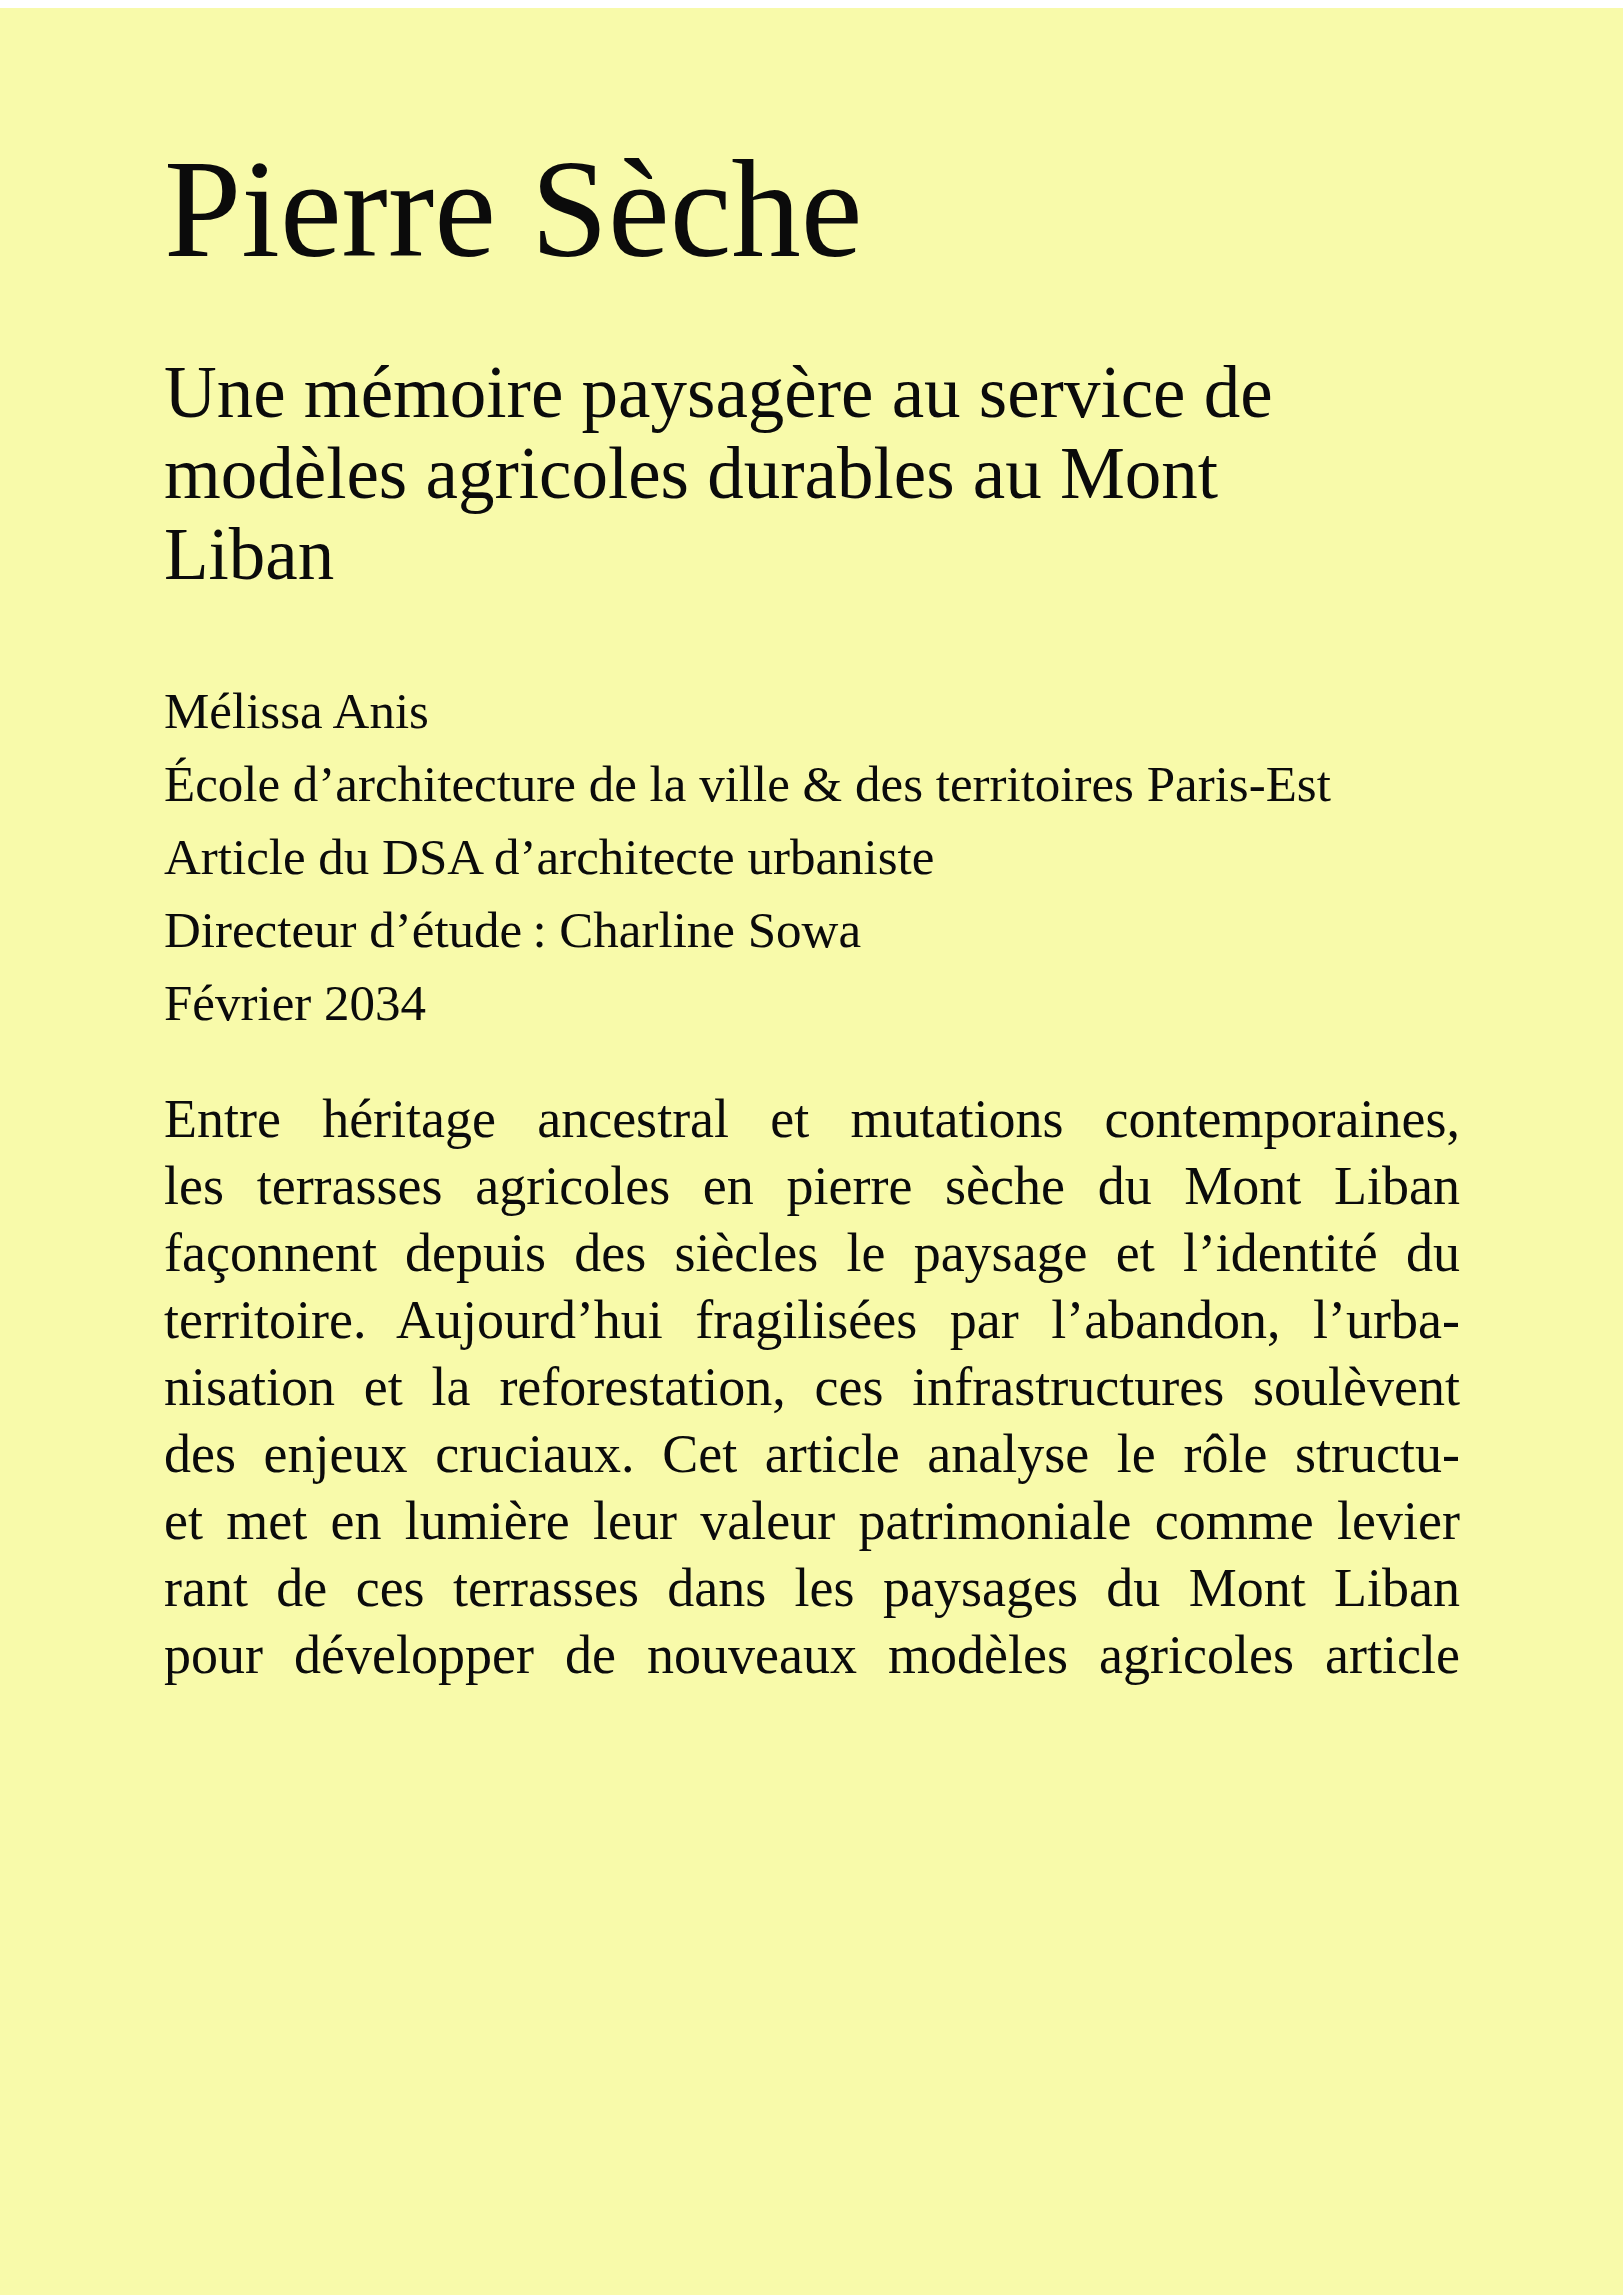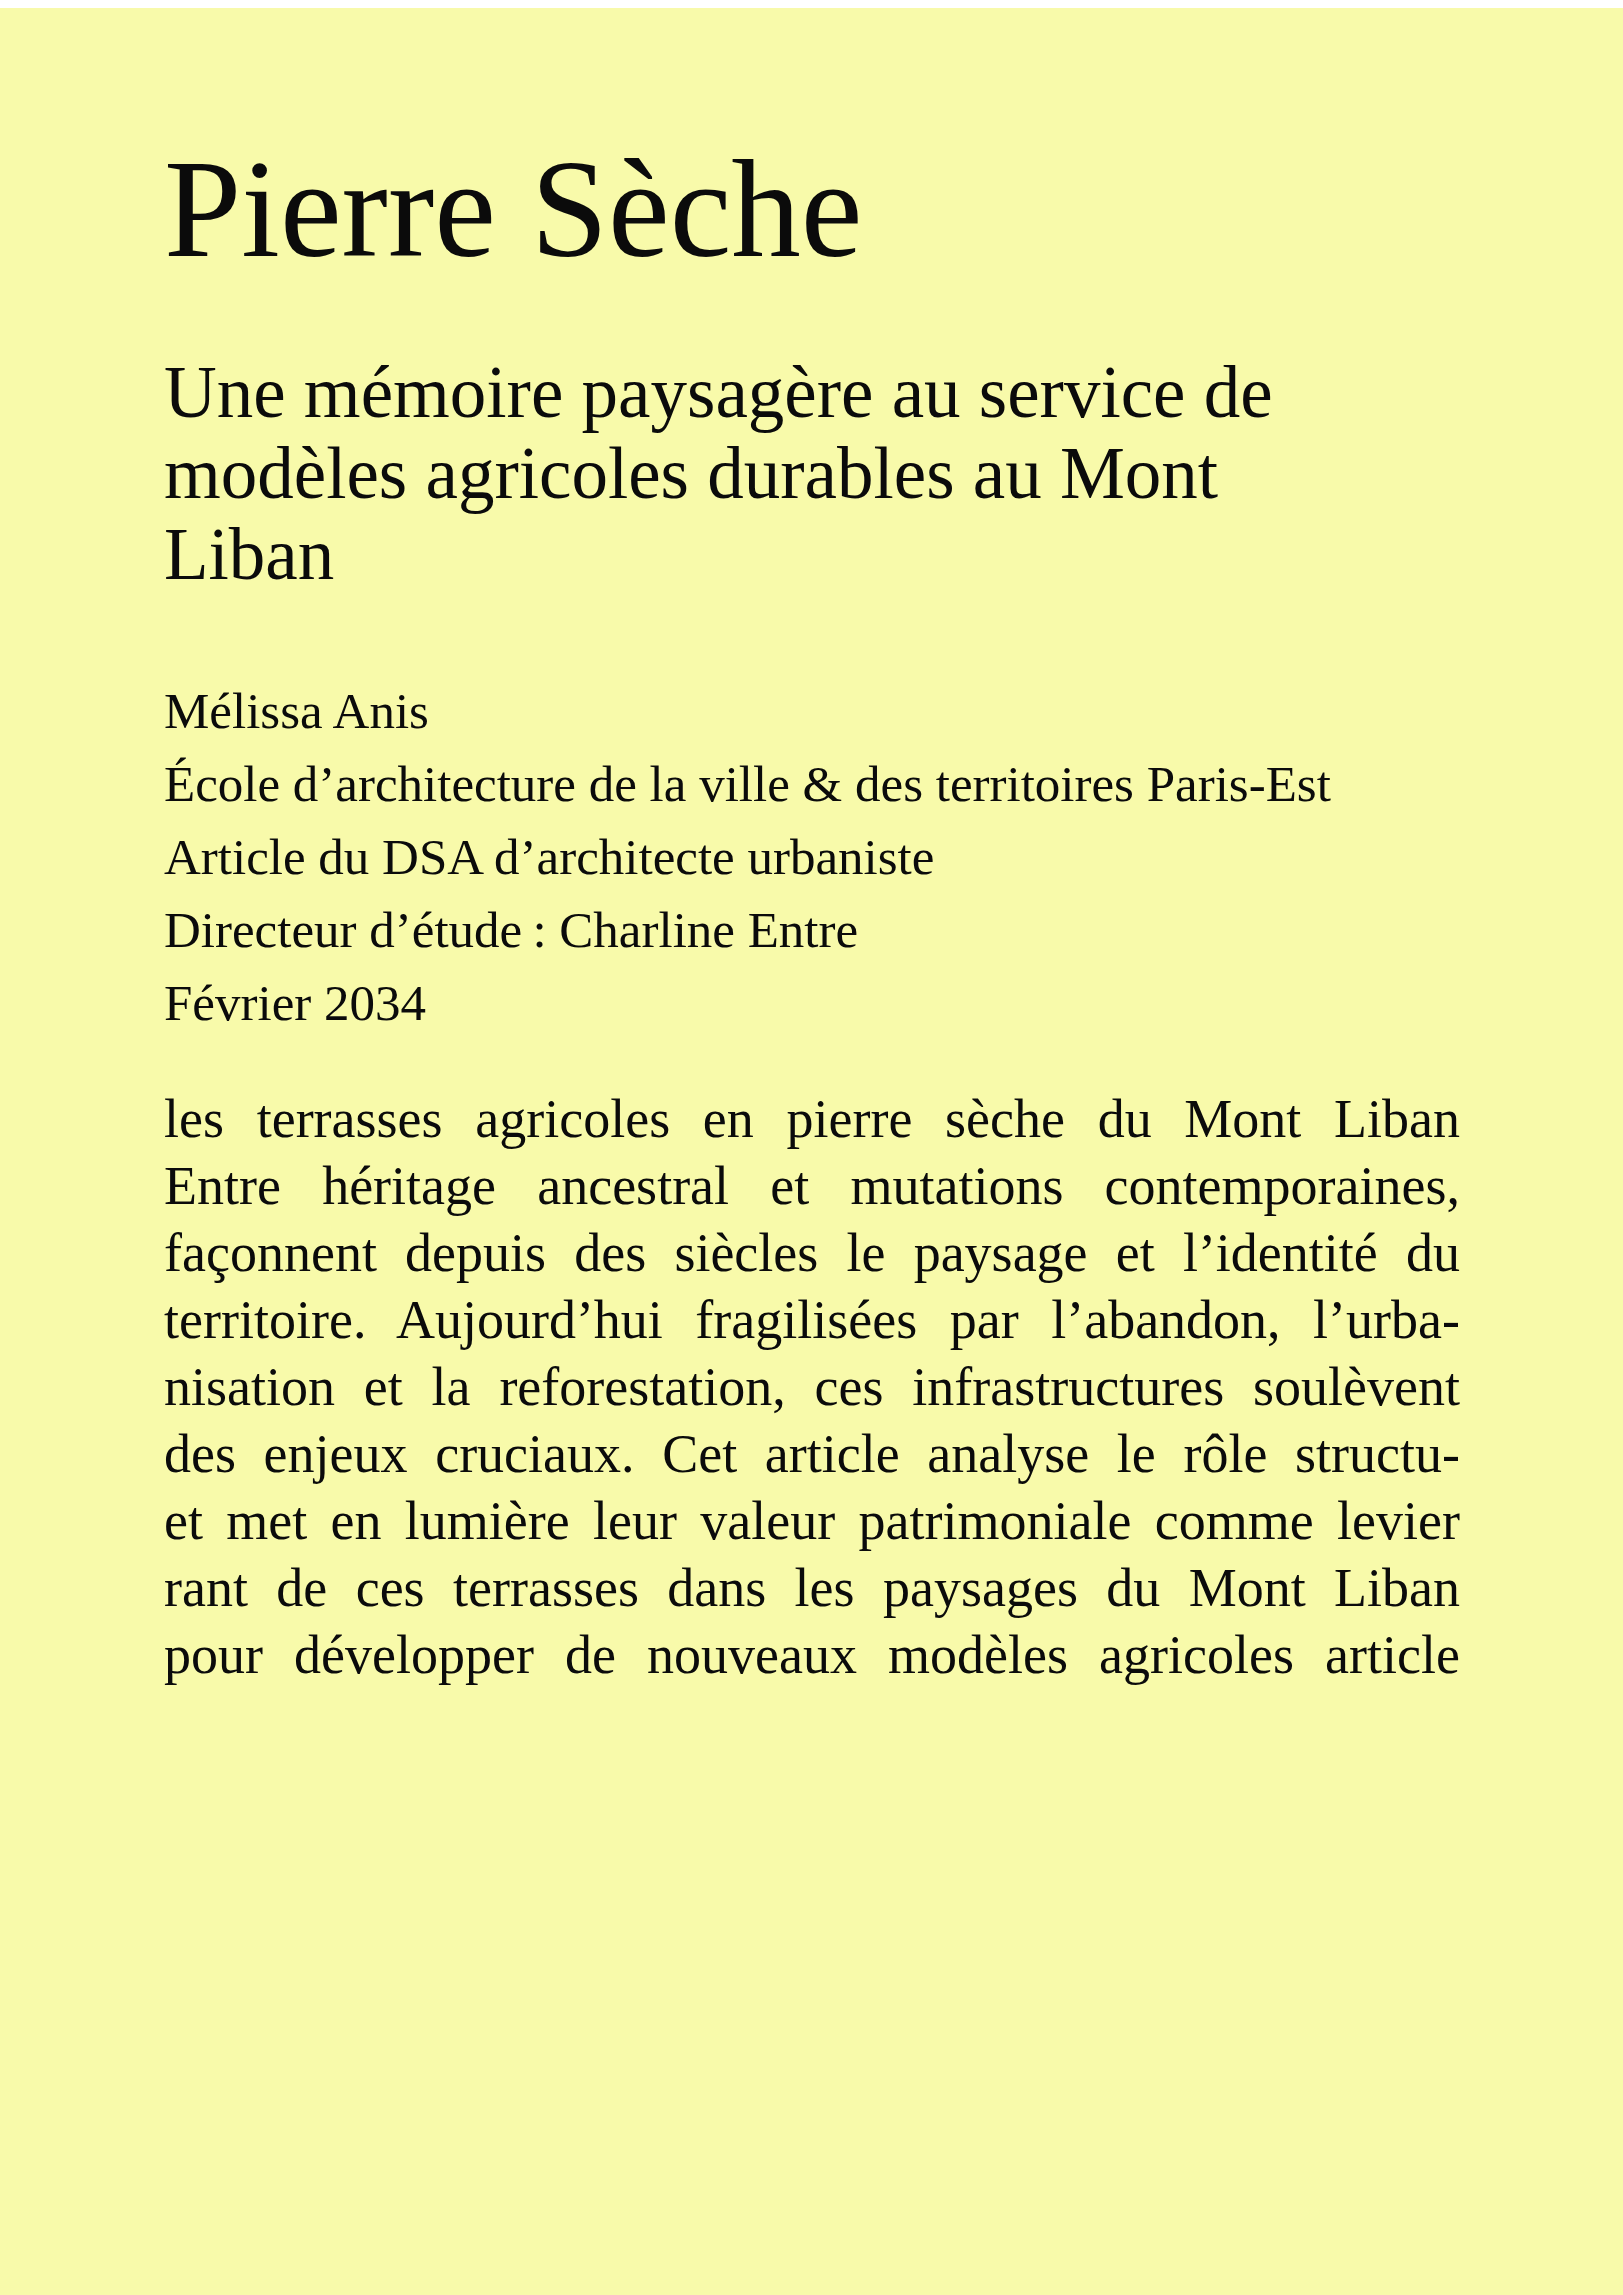--- a/index.html
+++ b/index.html
@@ -62,27 +62,27 @@
     <div class="subtitle">
       <div class="line">Une mémoire paysagère au service de</div>
       <div class="line">modèles agricoles durables au Mont</div>
       <div class="line">Liban</div>
     </div>
 
     <div class="byline">
       <div class="line">Mélissa Anis</div>
       <div class="line">École d’architecture de la ville &amp; des territoires Paris-Est</div>
       <div class="line">Article du DSA d’architecte urbaniste</div>
-      <div class="line">Directeur d’étude : Charline Entre</div>
+      <div class="line">Directeur d’étude : Charline Sowa</div>
       <div class="line">Février 2034</div>
     </div>
 
     <div class="abstract">
+      <div class="line">Entre héritage ancestral et mutations contemporaines,</div>
       <div class="line">les terrasses agricoles en pierre sèche du Mont Liban</div>
-      <div class="line">Entre héritage ancestral et mutations contemporaines,</div>
       <div class="line">façonnent depuis des siècles le paysage et l’identité du</div>
       <div class="line">territoire. Aujourd’hui fragilisées par l’abandon, l’urba-</div>
       <div class="line">nisation et la reforestation, ces infrastructures soulèvent</div>
       <div class="line">des enjeux cruciaux. Cet article analyse le rôle structu-</div>
       <div class="line">et met en lumière leur valeur patrimoniale comme levier</div>
       <div class="line">rant de ces terrasses dans les paysages du Mont Liban</div>
       <div class="line">pour développer de nouveaux modèles agricoles article</div>
     </div>
 
   </div>

